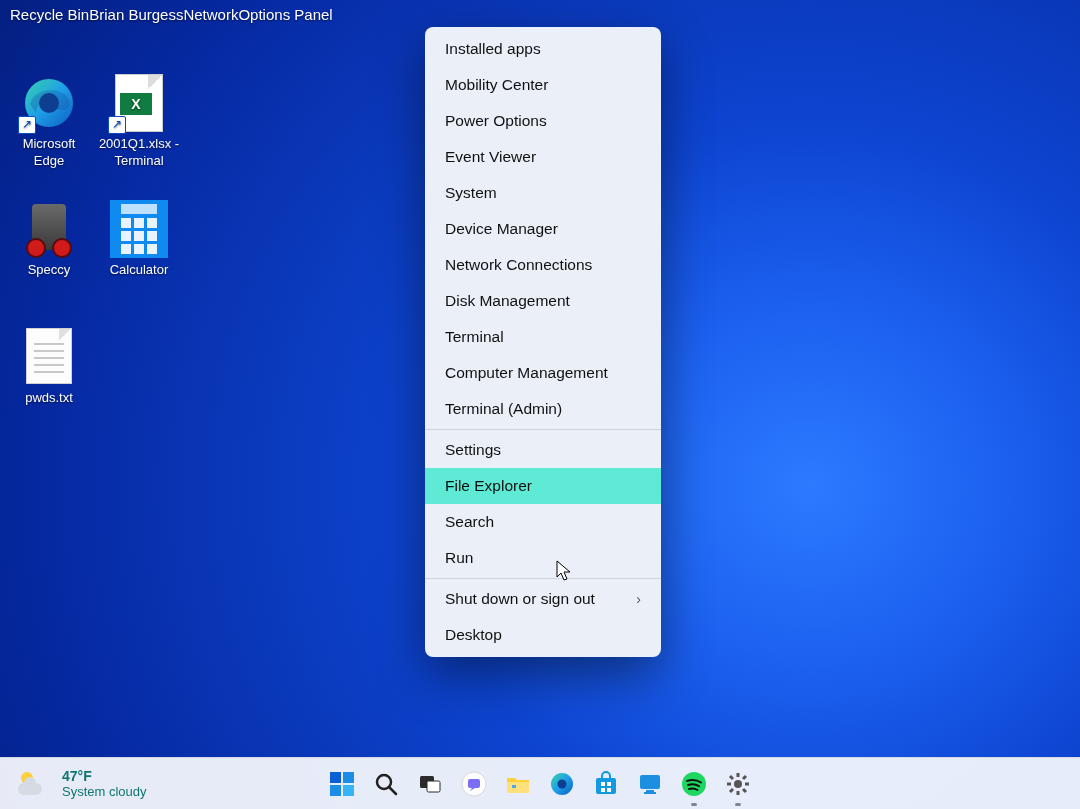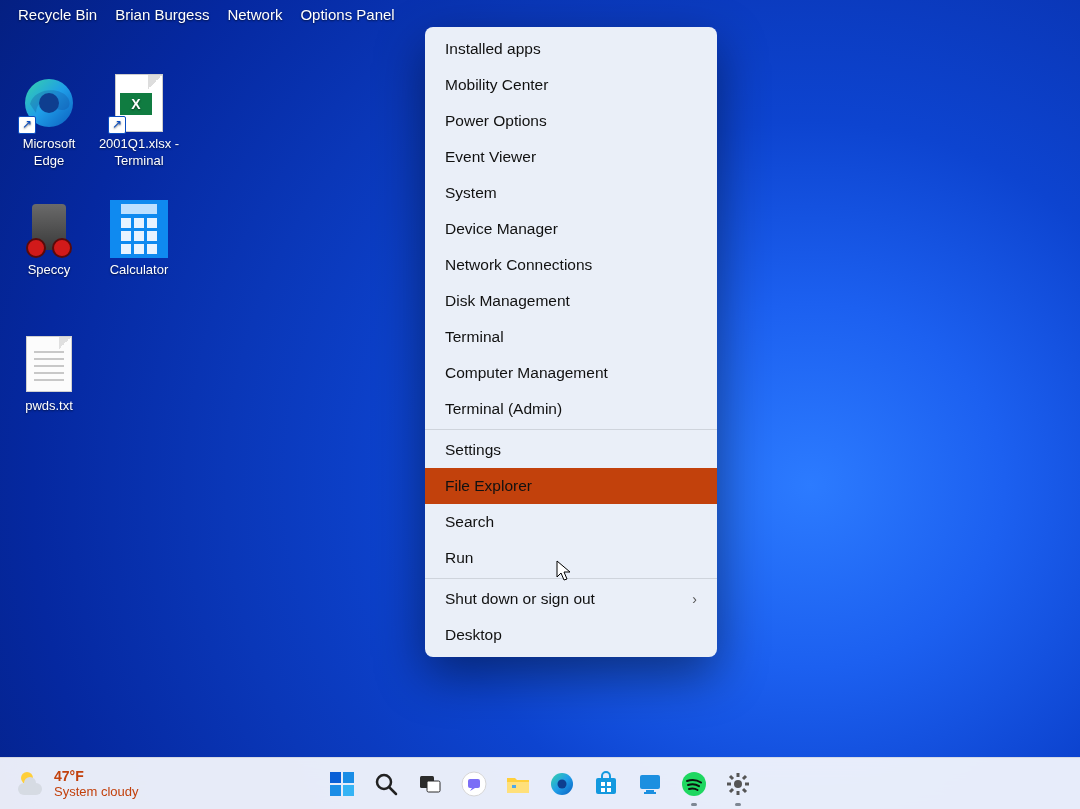--- a/index.html
+++ b/index.html
@@ -12,21 +12,21 @@
         #0d44d0 30%,
         #0a37b8 45%,
         #0528a0 60%,
         #041f80 75%,
         #031a69 90%,
         #021556 100%);
     position:relative;
   }
 
   
-  .top-labels{ position:absolute; top:6px; left:18px; display:flex; gap:18px; }
+  .top-labels{ position:absolute; top:6px; left:10px; display:flex; }
   .top-labels span{ color:#fff; font-size:15px; text-shadow:0 1px 2px rgba(0,0,0,.6); }
 
   
   .desktop-icon{
     position:absolute; width:82px; text-align:center; color:#fff;
     font-size:13px; line-height:1.3; text-shadow:0 1px 2px rgba(0,0,0,.6);
   }
   .desktop-icon .img{ width:58px; height:58px; margin:0 auto 4px; position:relative; }
   .shortcut-arrow{
     position:absolute; bottom:-2px; left:-2px; width:18px; height:18px;
@@ -57,38 +57,38 @@
   .speccy-glasses::before{ left:0;} .speccy-glasses::after{ right:0;}
 
   .calc-tile{ width:58px; height:58px; background:#0f8af0; display:flex;flex-direction:column;
               align-items:center;justify-content:center; gap:4px;}
   .calc-screen{ width:36px;height:10px;background:#bde0ff;}
   .calc-grid{ display:grid; grid-template-columns:repeat(3,10px); grid-auto-rows:10px; gap:3px;}
   .calc-grid div{ background:#e8f3ff;}
 
   
   .power-menu{
-    position:absolute; left:425px; top:27px; width:292px;
+    position:absolute; left:425px; top:27px; width:236px;
     background:#eaeff8; border-radius:8px; box-shadow:0 18px 50px rgba(0,0,0,.45);
     padding:4px 0; font-size:15.5px; color:#111;
   }
   .power-menu .item{
     padding:9px 20px; cursor:default; display:flex; align-items:center; justify-content:space-between;
   }
-  .power-menu .item.hover{ background:#c2410c; }
+  .power-menu .item.hover{ background:#5eead4; }
   .power-menu .sep{ height:1px; background:#cfd4dc; margin:2px 0; }
   .power-menu .chevron{ font-size:14px; color:#555; }
 
   
   .taskbar{
     position:absolute; left:0; right:0; bottom:0; height:52px;
     background:rgba(243,246,252,0.95); border-top:1px solid rgba(0,0,0,.08);
     display:flex; align-items:center; backdrop-filter:blur(20px);
   }
-  .weather{ display:flex; align-items:center; gap:10px; padding-left:18px; color:#c2410c; font-size:13px;}
+  .weather{ display:flex; align-items:center; gap:18px; padding-left:18px; color:#0f766e; font-size:13px;}
   .weather .temp{ line-height:1.15;}
   .weather .temp b{ font-weight:600; font-size:14px;}
   .weather-icon{ width:26px;height:26px; position:relative;}
   .weather-icon .sun{ position:absolute; top:1px; left:3px; width:12px;height:12px; background:#ffcf3a; border-radius:50%;}
   .weather-icon .cloud{ position:absolute; bottom:2px; left:0; width:24px;height:12px; background:#d6dbe3; border-radius:10px;}
   .weather-icon .cloud::before{ content:""; position:absolute; top:-6px; left:6px; width:12px;height:12px; background:#d6dbe3; border-radius:50%;}
 
   .task-center{ position:absolute; left:50%; transform:translateX(-50%); display:flex; align-items:center; gap:16px;}
   .task-icon{ width:28px; height:28px; display:flex; align-items:center; justify-content:center; border-radius:4px; position:relative;}
   .task-icon svg{ width:26px; height:26px; }
@@ -163,21 +163,21 @@
           <div></div>
           <div></div>
           <div></div>
           <div></div>
         </div>
     </div>
   </div>
   <span>Calculator</span>
 </div>
 
-<div class="desktop-icon" style="left:8px; top:336px;">
+<div class="desktop-icon" style="left:8px; top:328px;">
   <div class="img">
     <div class="txt-page">
       <div class="txt-lines">
           <div></div>
           <div></div>
           <div></div>
           <div></div>
           <div></div>
         </div>
     </div>

